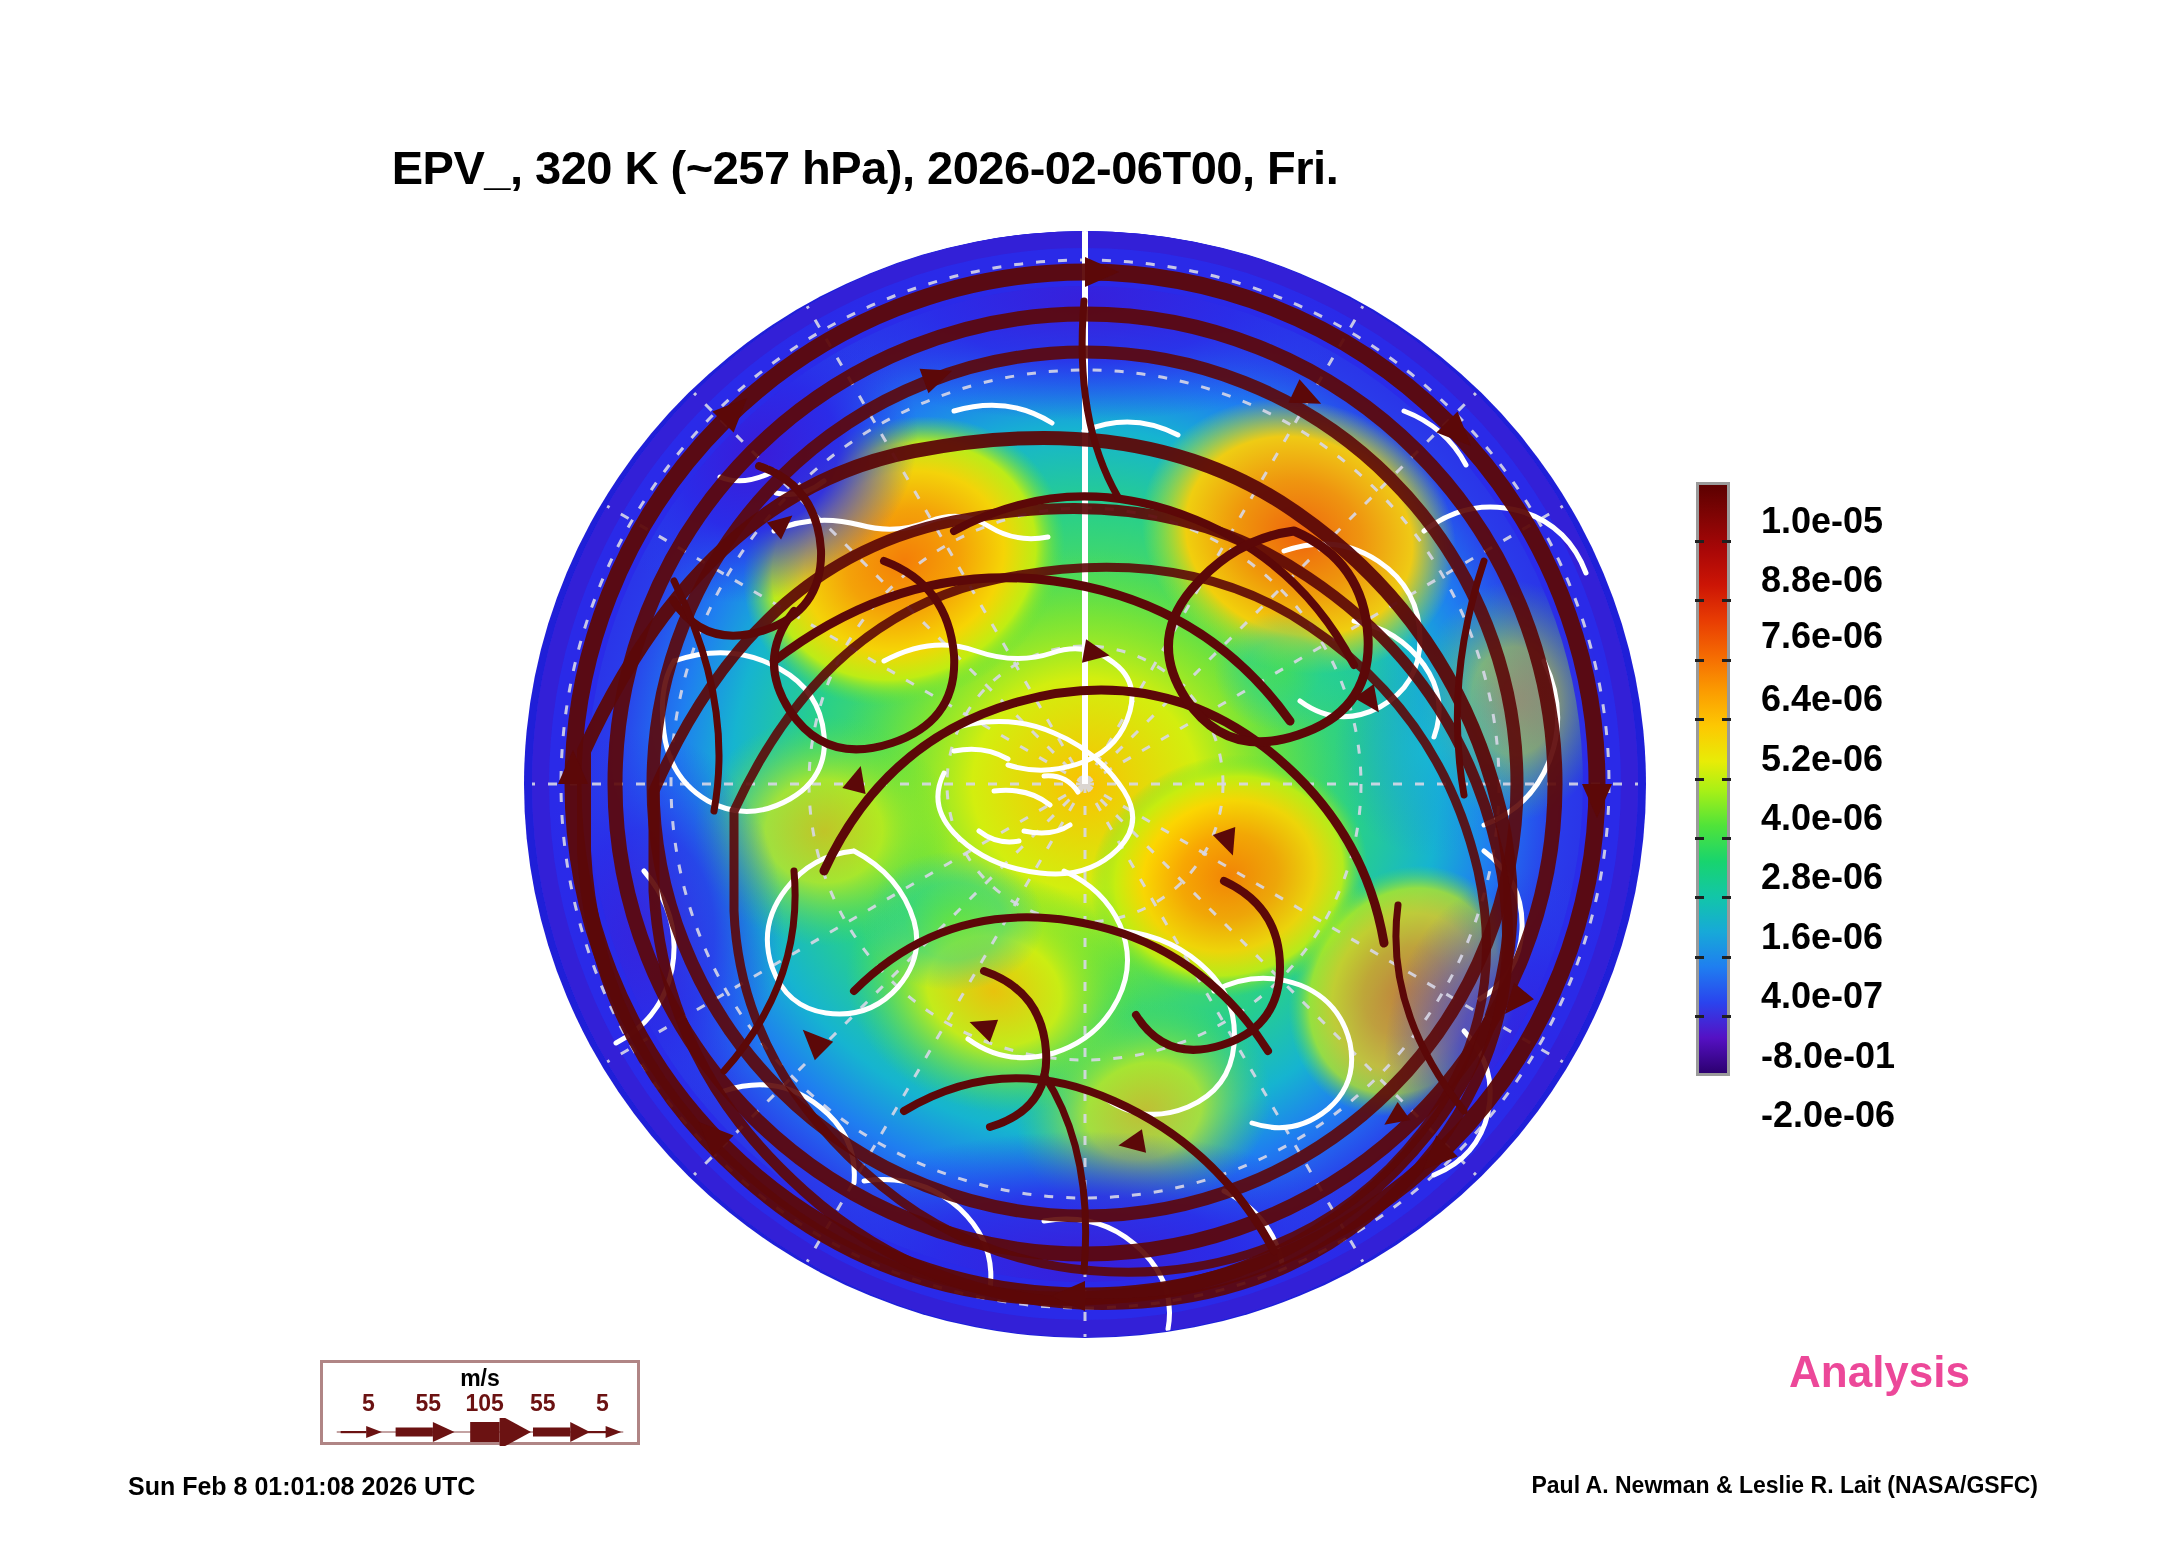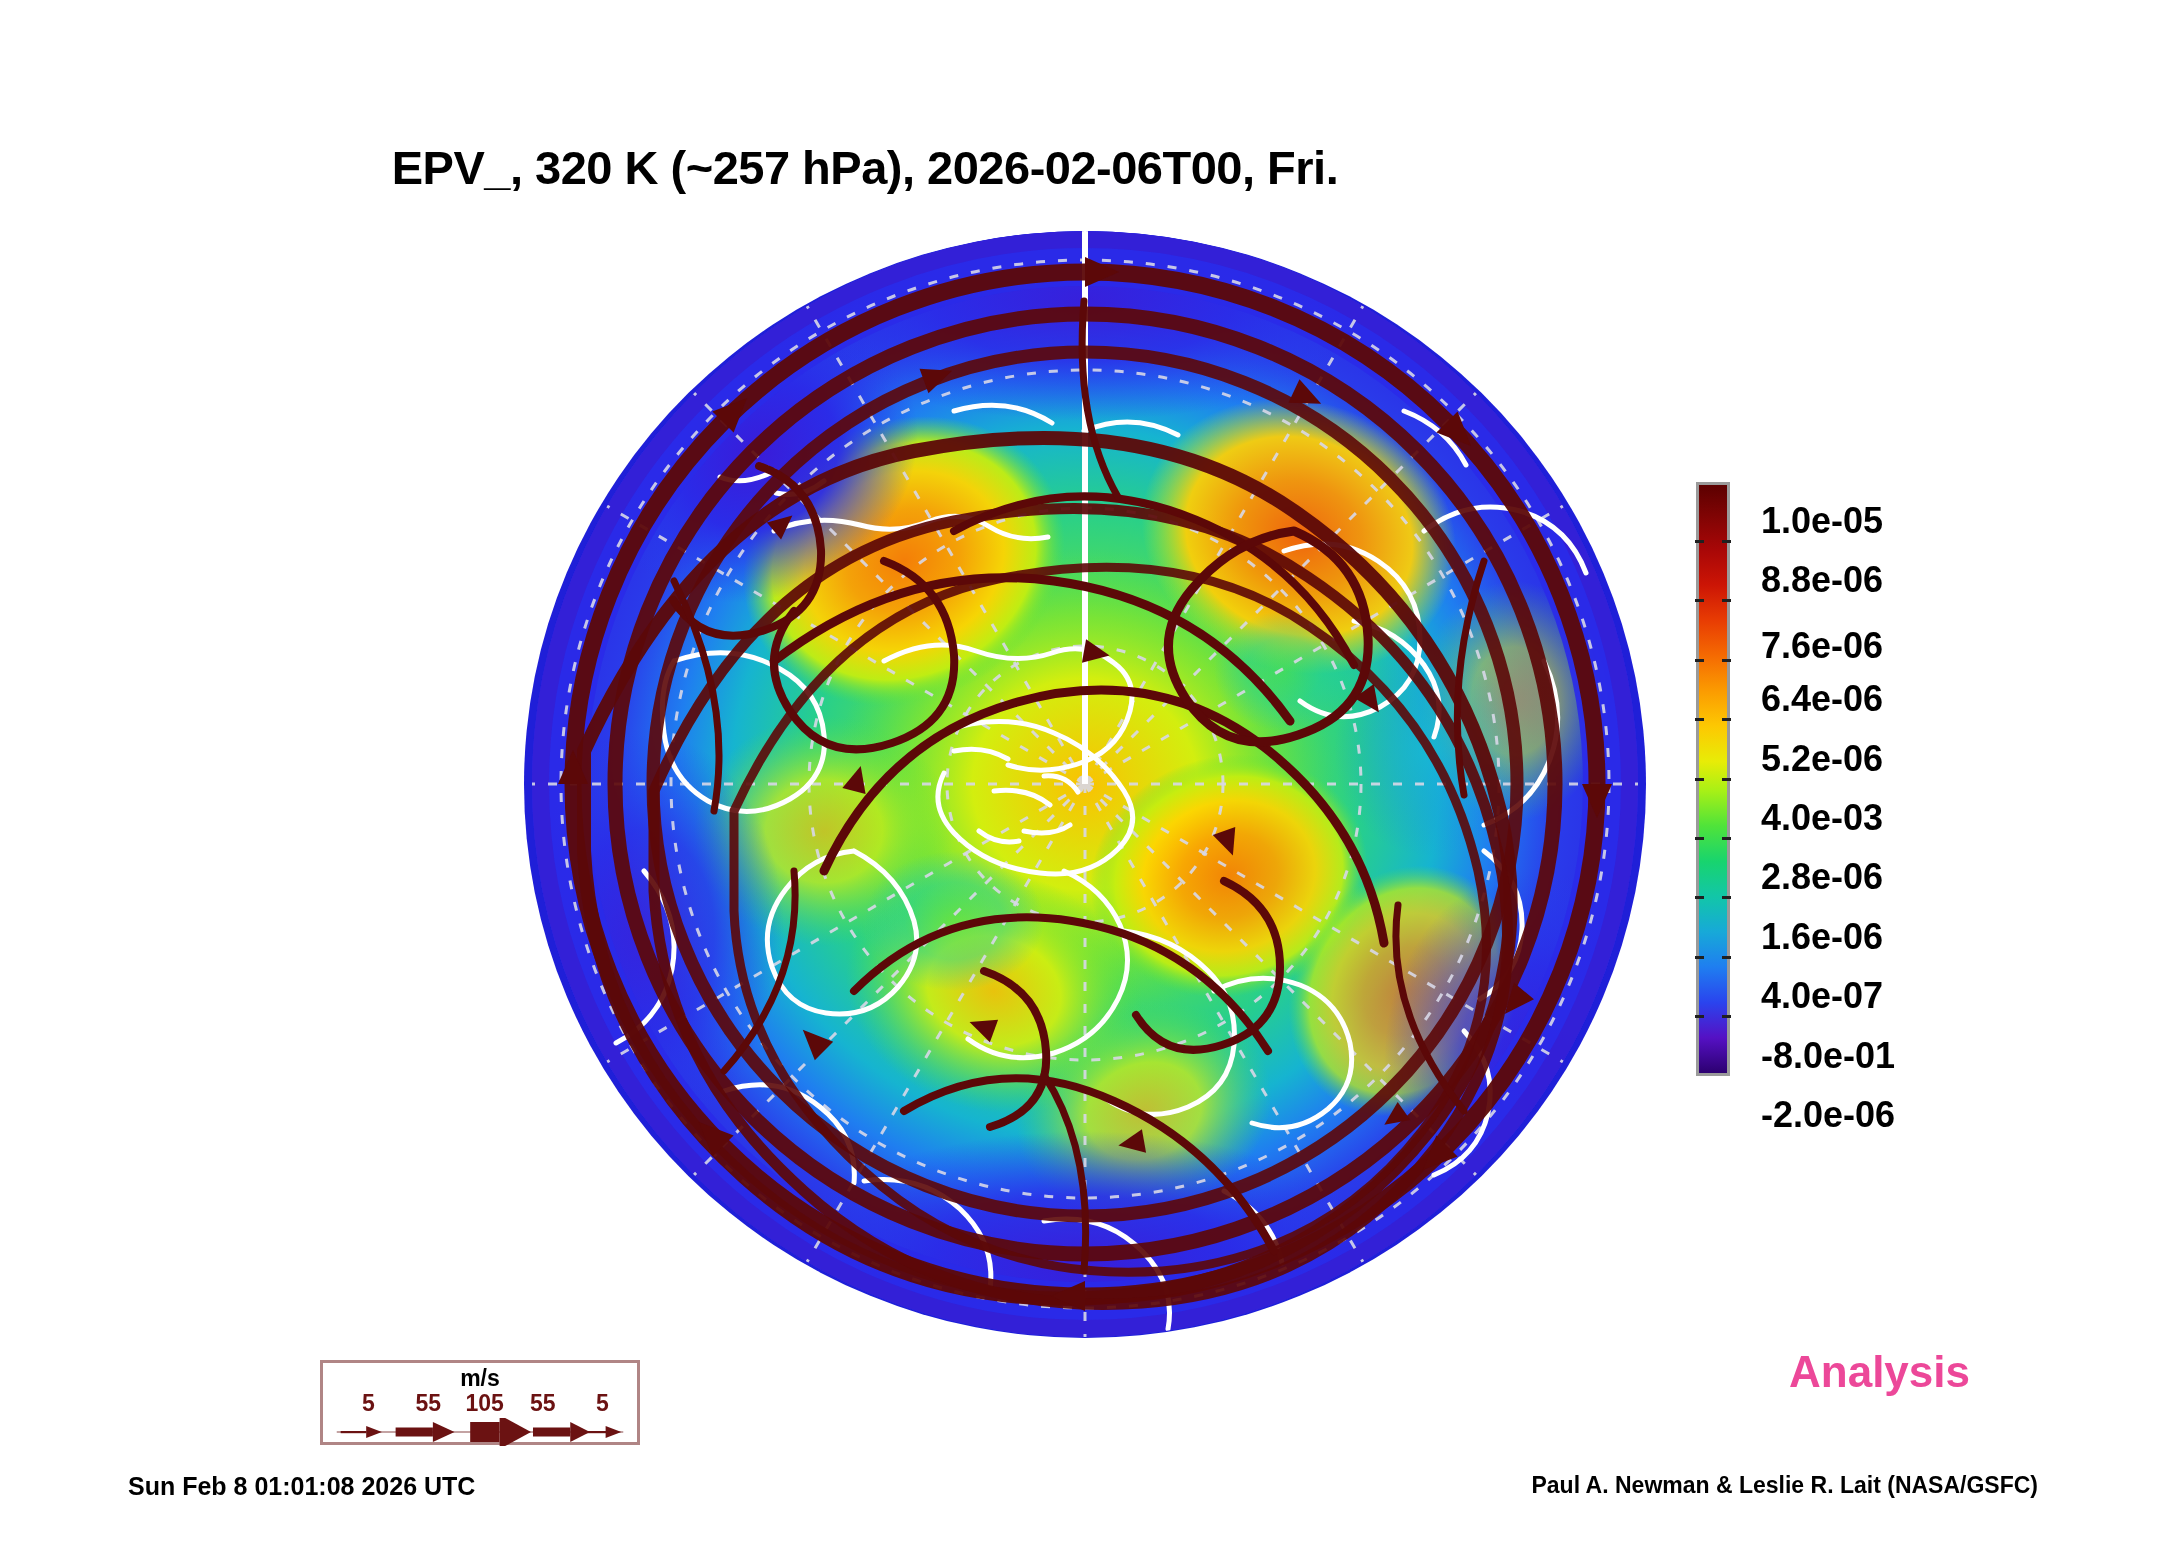--- a/index.html
+++ b/index.html
@@ -402,24 +402,24 @@
         <div class="cb-tick right" style="top: 414.3px;"></div>
         <div class="cb-tick" style="top: 473.7px;"></div>
         <div class="cb-tick right" style="top: 473.7px;"></div>
         <div class="cb-tick" style="top: 533.1px;"></div>
         <div class="cb-tick right" style="top: 533.1px;"></div>
       </div>
   </div>
   <div class="cb-labels" id="cb-labels">
       <div class="cb-label" style="top: 0px;">1.0e-05</div>
       <div class="cb-label" style="top: 59.4px;">8.8e-06</div>
-      <div class="cb-label" style="top: 125px; text-align: center;">7.6e-06</div>
+      <div class="cb-label" style="top: 115px; text-align: center;">7.6e-06</div>
       <div class="cb-label" style="top: 178.2px;">6.4e-06</div>
       <div class="cb-label" style="top: 237.6px;">5.2e-06</div>
-      <div class="cb-label" style="top: 297px;">4.0e-03</div>
+      <div class="cb-label" style="top: 297px;">4.0e-06</div>
       <div class="cb-label" style="top: 356.4px;">2.8e-06</div>
       <div class="cb-label" style="top: 415.8px;">1.6e-06</div>
       <div class="cb-label" style="top: 475.2px;">4.0e-07</div>
       <div class="cb-label" style="top: 534.6px;">-8.0e-01</div>
       <div class="cb-label" style="top: 594px;">-2.0e-06</div>
     </div>
 
   <div class="wind-legend">
     <div class="wl-units">m/s</div>
     <div class="wl-numbers" id="wl-numbers">

